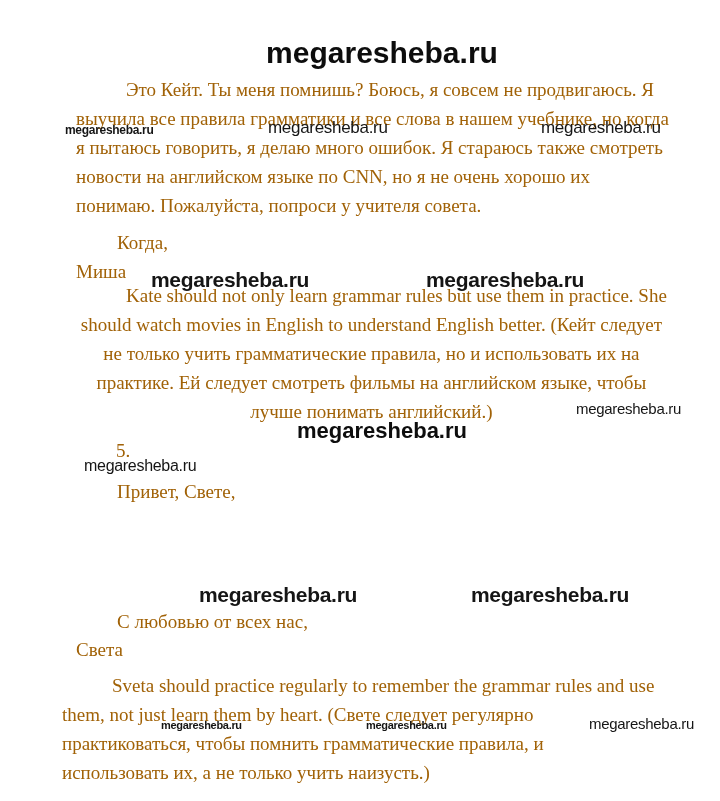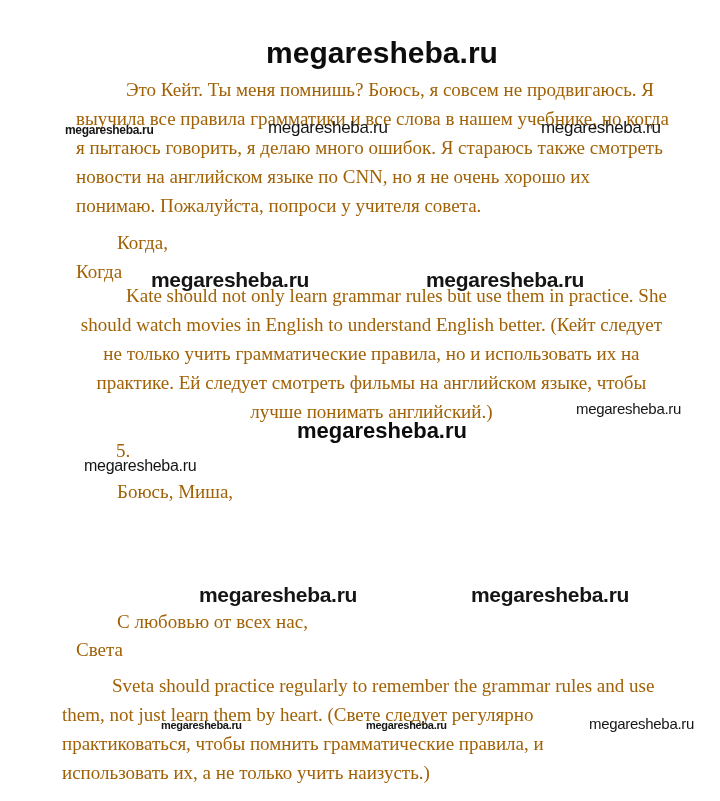--- a/index.html
+++ b/index.html
@@ -49,40 +49,40 @@
 выучила все правила грамматики и все слова в нашем учебнике, но когда
 я пытаюсь говорить, я делаю много ошибок. Я стараюсь также смотреть
 новости на английском языке по CNN, но я не очень хорошо их
 понимаю. Пожалуйста, попроси у учителя совета.</div>
 
   <div class="abs wm wm-bold" style="left:34px; top:92px; font-size:12px;">megaresheba.ru</div>
   <div class="abs wm" style="left:237px; top:87px; font-size:17px;">megaresheba.ru</div>
   <div class="abs wm" style="left:510px; top:87px; font-size:17px;">megaresheba.ru</div>
 
   <div class="abs body-text" style="left:86px; top:197px;">Когда,</div>
-  <div class="abs body-text" style="left:45px; top:226px;">Когда</div>
+  <div class="abs body-text" style="left:45px; top:226px;">Миша</div>
 
   <div class="abs wm wm-bold" style="left:120px; top:237px; font-size:21px;">megaresheba.ru</div>
   <div class="abs wm wm-bold" style="left:395px; top:237px; font-size:21px;">megaresheba.ru</div>
 
   <div class="abs body-text para" style="left:45px; top:250px;text-align:center;">Kate should not only learn grammar rules but use them in practice. She
 should watch movies in English to understand English better. (Кейт следует
 не только учить грамматические правила, но и использовать их на
 практике. Ей следует смотреть фильмы на английском языке, чтобы
 лучше понимать английский.)</div>
 
   <div class="abs wm" style="left:545px; top:369px; font-size:15px;">megaresheba.ru</div>
 
   <div class="abs site-title" style="top:387px; font-size:22px;">megaresheba.ru</div>
 
   <div class="abs body-text" style="left:85px; top:405px;">5.</div>
 
   <div class="abs wm" style="left:53px; top:426px; font-size:16px;">megaresheba.ru</div>
 
-  <div class="abs body-text" style="left:86px; top:446px;">Боюсь, Миша,</div>
+  <div class="abs body-text" style="left:86px; top:446px;">Привет, Свете,</div>
 
   <div class="abs wm wm-bold" style="left:168px; top:552px; font-size:21px;">megaresheba.ru</div>
   <div class="abs wm wm-bold" style="left:440px; top:552px; font-size:21px;">megaresheba.ru</div>
 
   <div class="abs body-text" style="left:86px; top:576px;">С любовью от всех нас,</div>
   <div class="abs body-text" style="left:45px; top:604px;">Света</div>
 
   <div class="abs body-text para" style="left:31px; top:640px;">Sveta should practice regularly to remember the grammar rules and use
 them, not just learn them by heart. (Свете следует регулярно
 практиковаться, чтобы помнить грамматические правила, и

